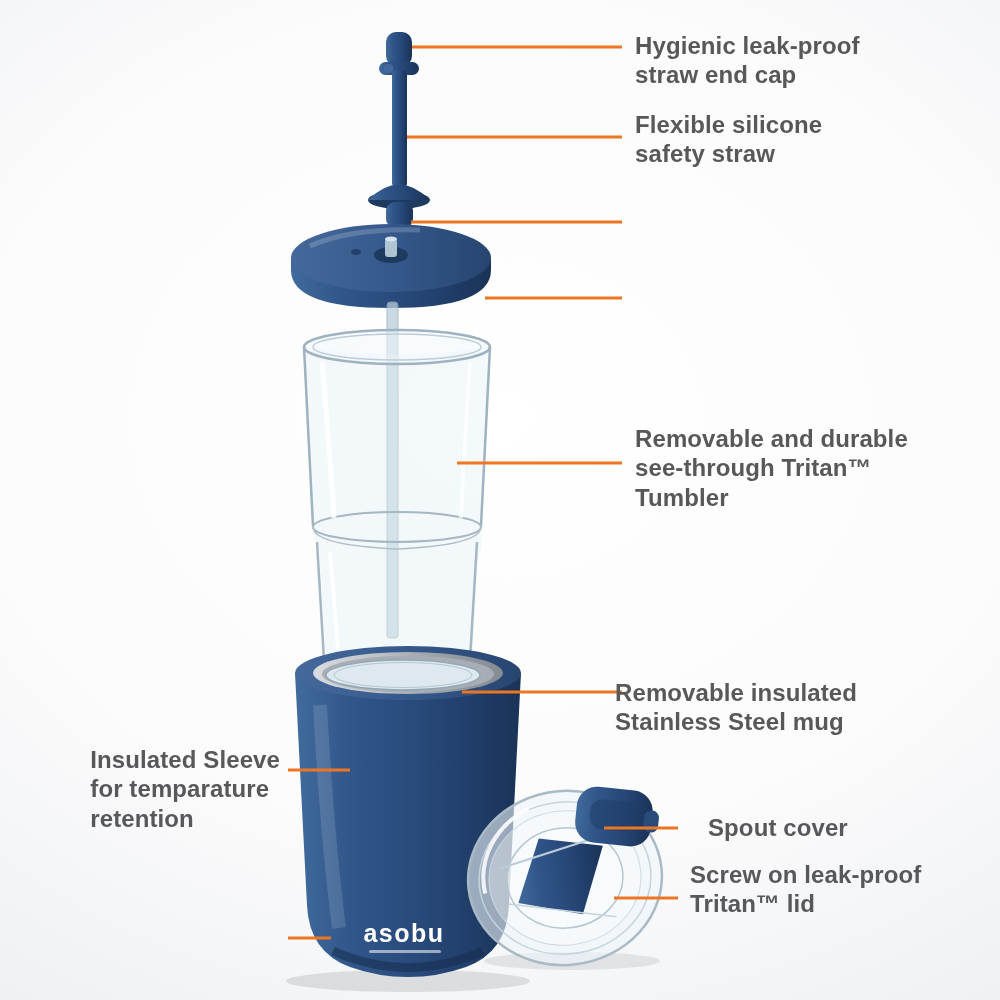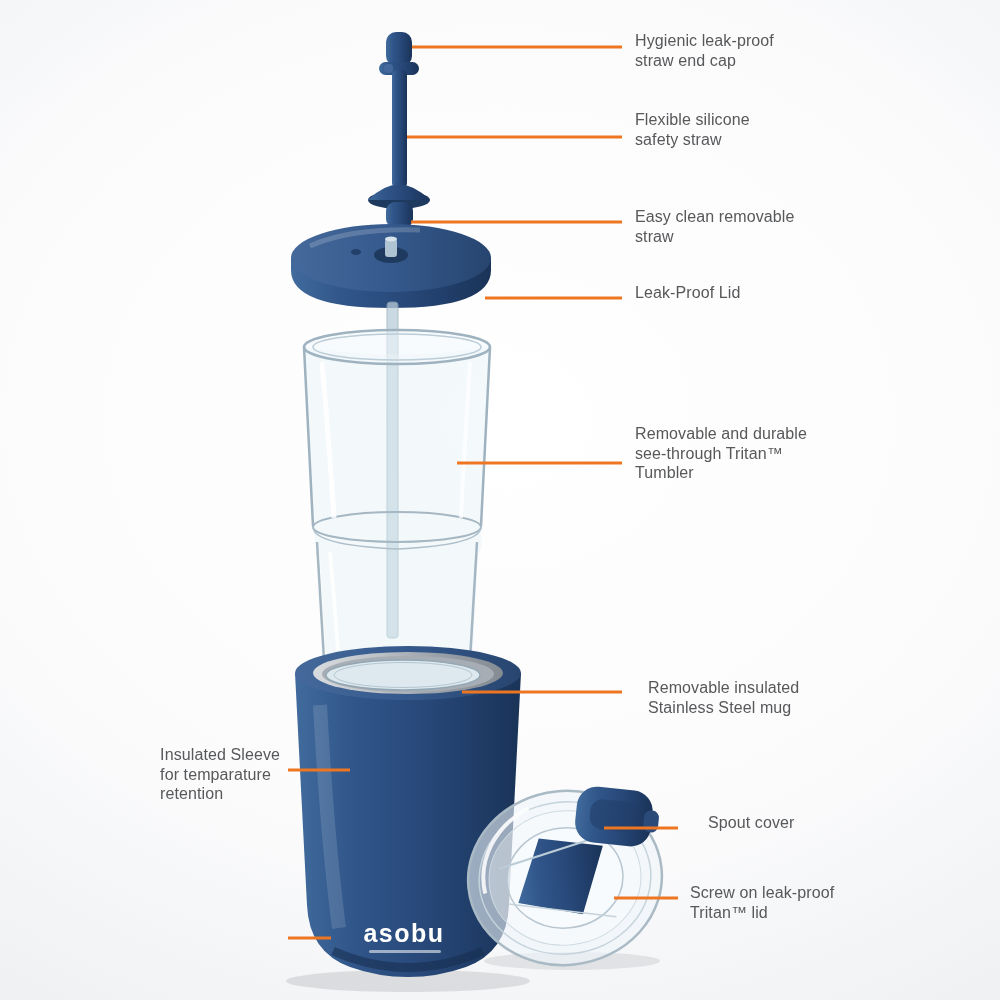--- a/index.html
+++ b/index.html
@@ -8,22 +8,22 @@
     width:1000px; height:1000px;
     font-family:"Liberation Sans", sans-serif;
   }
   .canvas {
     position:relative; width:1000px; height:1000px; overflow:hidden;
     background: radial-gradient(120% 95% at 50% 42%, #ffffff 0%, #fbfbfc 45%, #eef0f2 75%, #e0e3e7 100%);
   }
   .canvas > svg { position:absolute; left:0; top:0; }
   .callout {
     position:absolute;
-    font-weight:400;
-    font-size:16px;
+    font-weight:700;
+    font-size:24px;
     line-height:1.22;
     color:#57585a;
     white-space:pre-line;
     letter-spacing:0.1px;
   }
   .callout.left { text-align:left; }
 </style>
 </head>
 <body>
 
@@ -137,29 +137,26 @@
       <line x1="614" y1="898" x2="678" y2="898"></line>
       <line x1="288" y1="770" x2="350" y2="770"></line>
       <line x1="288" y1="938" x2="331" y2="938"></line>
     </g>
   </svg>
 
   <div class="callout" style="left:635px; top:31px">Hygienic leak-proof
 straw end cap</div>
   <div class="callout" style="left:635px; top:110px">Flexible silicone
 safety straw</div>
-  <div class="callout" style="left:635px; top:207px">Easy clean removable
-straw</div>
-  <div class="callout" style="left:635px; top:283px">Leak-Proof Lid</div>
   <div class="callout" style="left:635px; top:424px">Removable and durable
 see-through Tritan™
 Tumbler</div>
-  <div class="callout" style="left:648px; top:678px">Removable insulated
+  <div class="callout" style="left:615px; top:678px">Removable insulated
 Stainless Steel mug</div>
   <div class="callout" style="left:708px; top:813px">Spout cover</div>
-  <div class="callout" style="left:690px; top:883px">Screw on leak-proof
+  <div class="callout" style="left:690px; top:860px">Screw on leak-proof
 Tritan™ lid</div>
 
   <div class="callout left" style="right:720px; top:745px">Insulated Sleeve
 for temparature
 retention</div>
 
 </div>
 
 </body></html>

